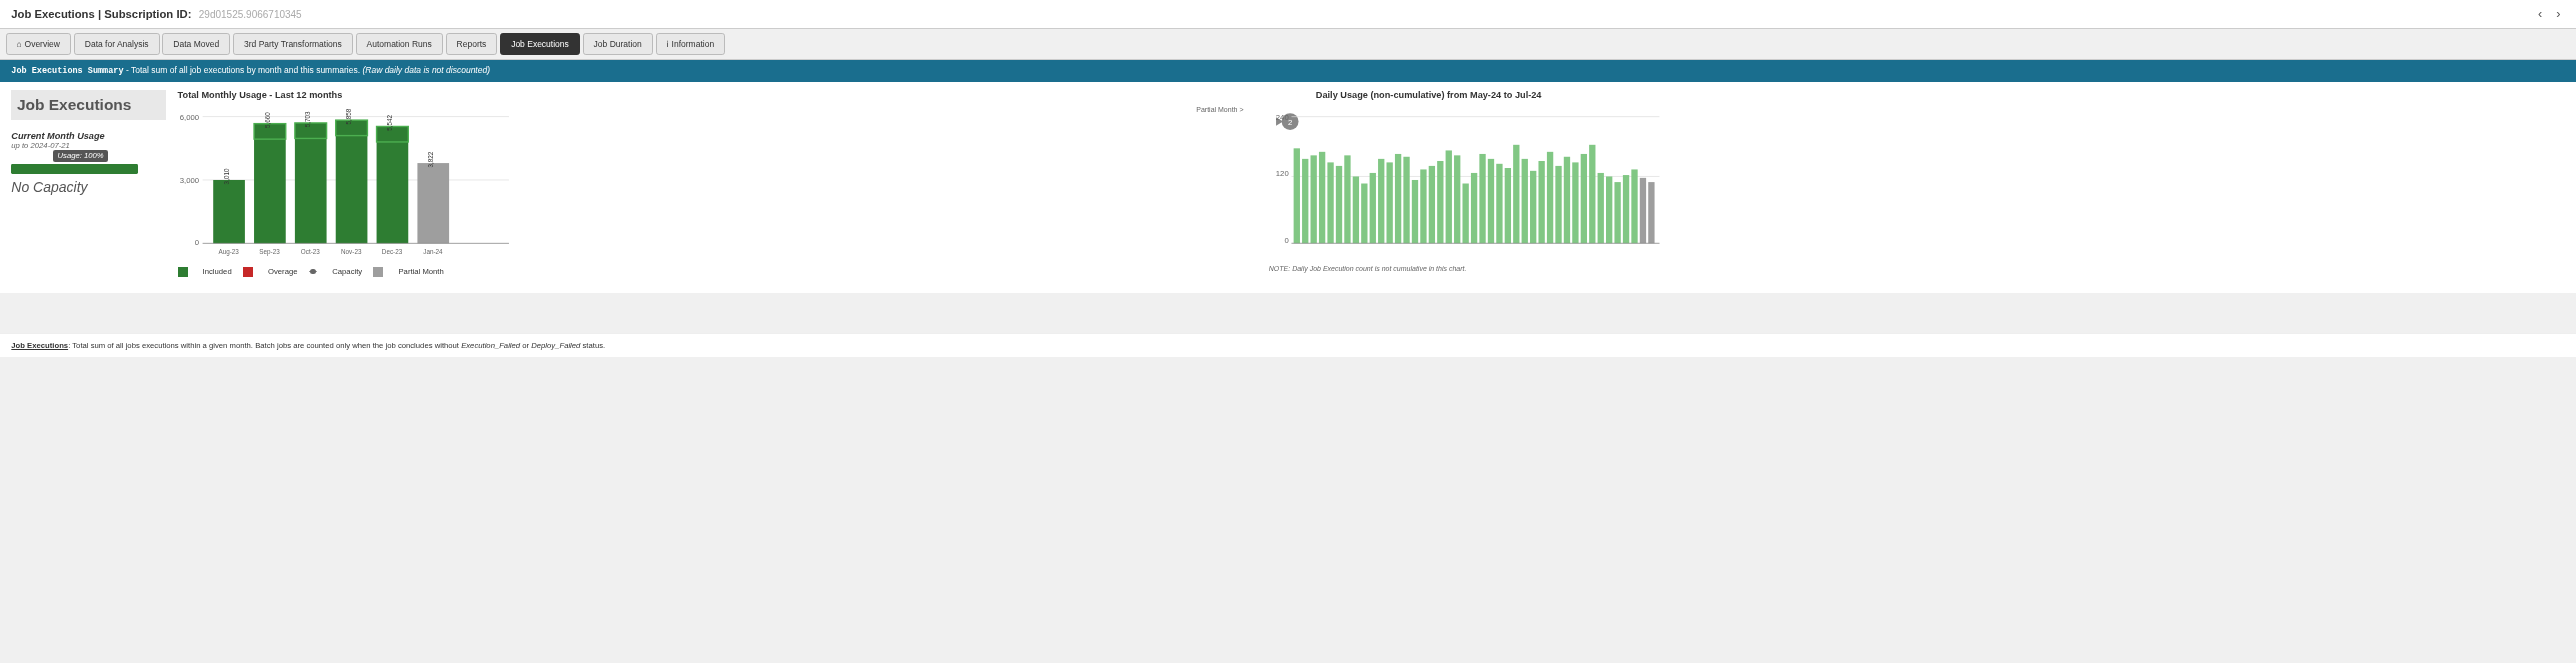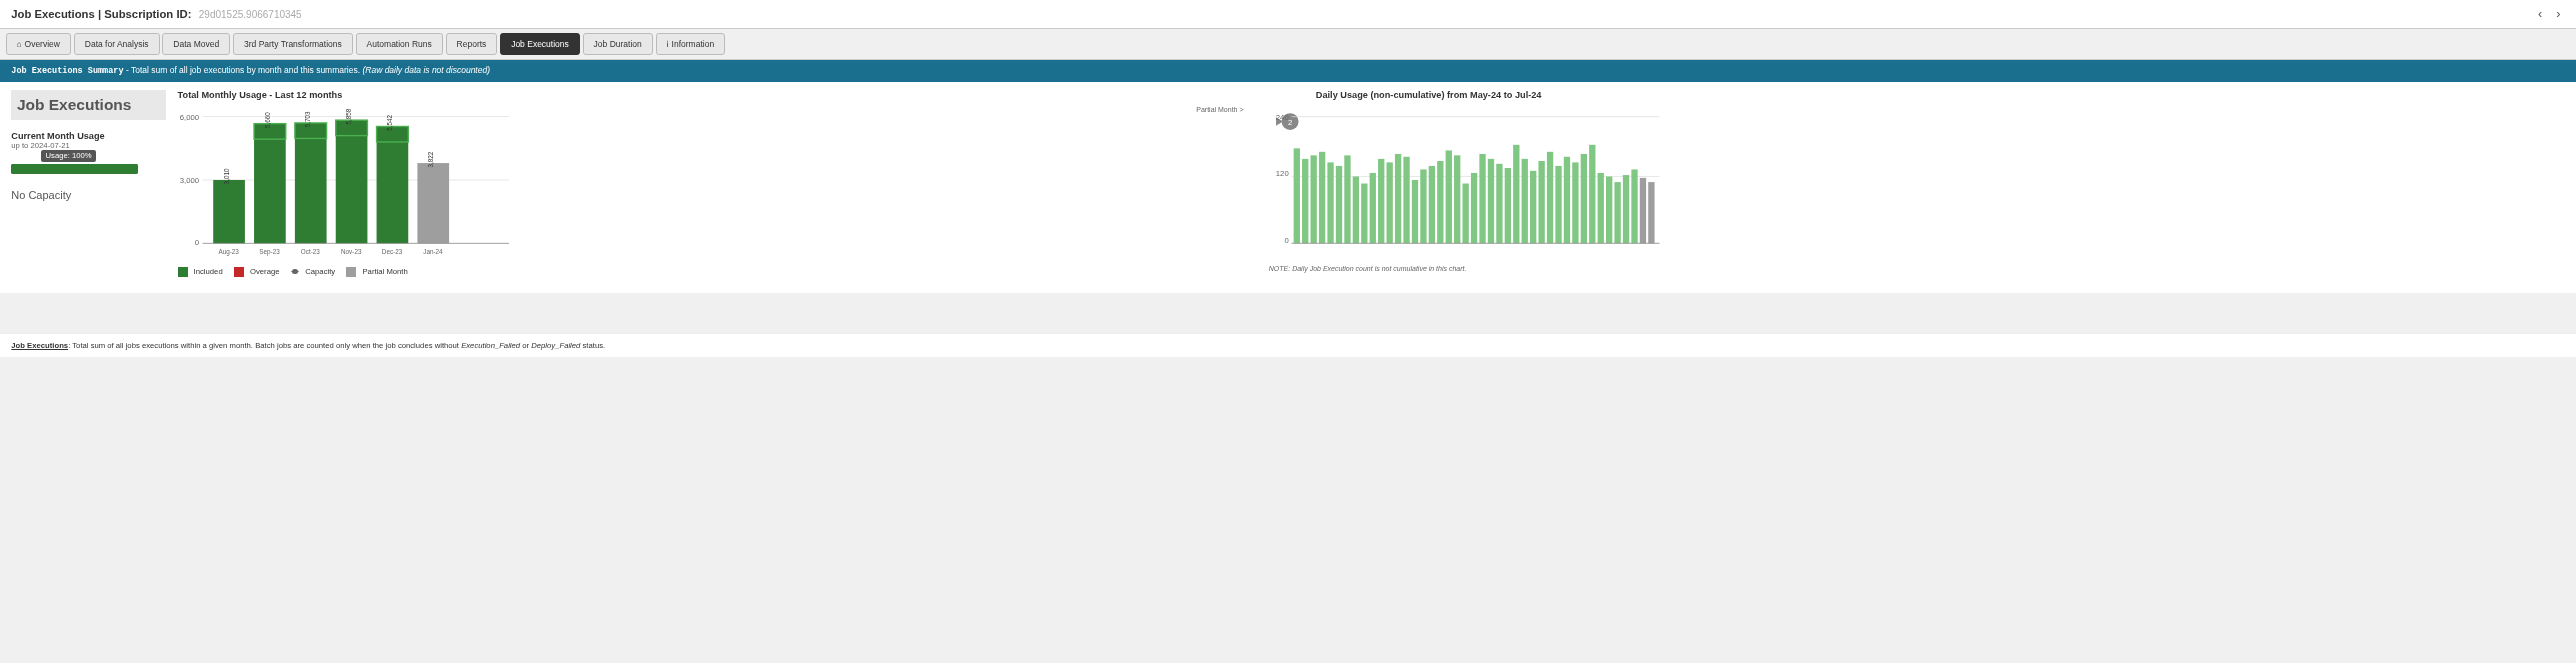--- a/index.html
+++ b/index.html
@@ -72,47 +72,47 @@
       flex-shrink: 0;
     }
     .job-executions-title {
       font-size: 15.5px;
       font-weight: bold;
       color: #555;
       margin-bottom: 5.6px;
       background: #e8e8e8;
       padding: 5.6px;
     }
-    .current-month { margin-top: 11.3px; }
+    .current-month { margin-top: 11.3px; font-style: italic; }
     .current-month-label { font-weight: bold; font-size: 9.2px; }
     .current-month-date { font-size: 7.7px; color: #666; margin-bottom: 0; }
     .usage-tooltip {
       background: #555;
       color: #fff;
       font-size: 7.7px;
       padding: 1.4px 4.2px;
       border-radius: 2.1px;
       display: inline-block;
       margin-bottom: 2.8px;
       position: relative;
-      left: 30px;
+      left: 42px;
     }
     .progress-bar-container {
       width: 127px;
       height: 10px;
       background: #ccc;
       border-radius: 1.4px;
       overflow: hidden;
       position: relative;
     }
     .progress-bar-fill {
       height: 100%;
       background: #2e7d32;
     }
-    .no-capacity { font-size: 11px; color: #555; margin-top: 15px; }
+    .no-capacity { font-size: 14px; color: #555; margin-top: 5px; }
 
     
     .middle-panel {
       flex: 1;
       min-width: 0;
     }
     .chart-title { font-size: 9.2px; font-weight: bold; margin-bottom: 5.6px; color: #333; }
     .bar-chart-wrapper {
       position: relative;
     }
@@ -125,21 +125,21 @@
       right: 14px;
     }
 
     .legend {
       display: flex;
       gap: 11.3px;
       margin-top: 5.6px;
       font-size: 7.7px;
       align-items: center;
     }
-    .legend-item { display: flex; align-items: center; gap: 6px; }
+    .legend-item { display: flex; align-items: center; gap: 15px; }
     .legend-color {
       width: 10px;
       height: 10px;
       display: inline-block;
     }
     .legend-dot {
       width: 8.5px;
       height: 1.4px;
       background: #999;
       display: inline-block;

